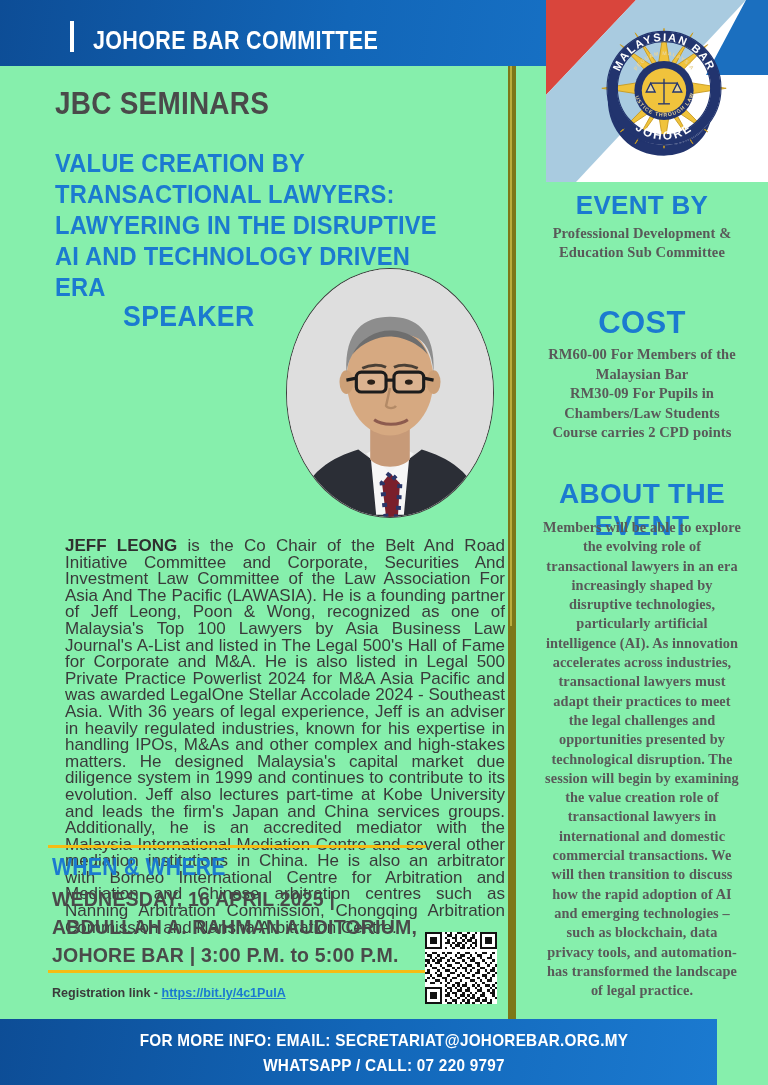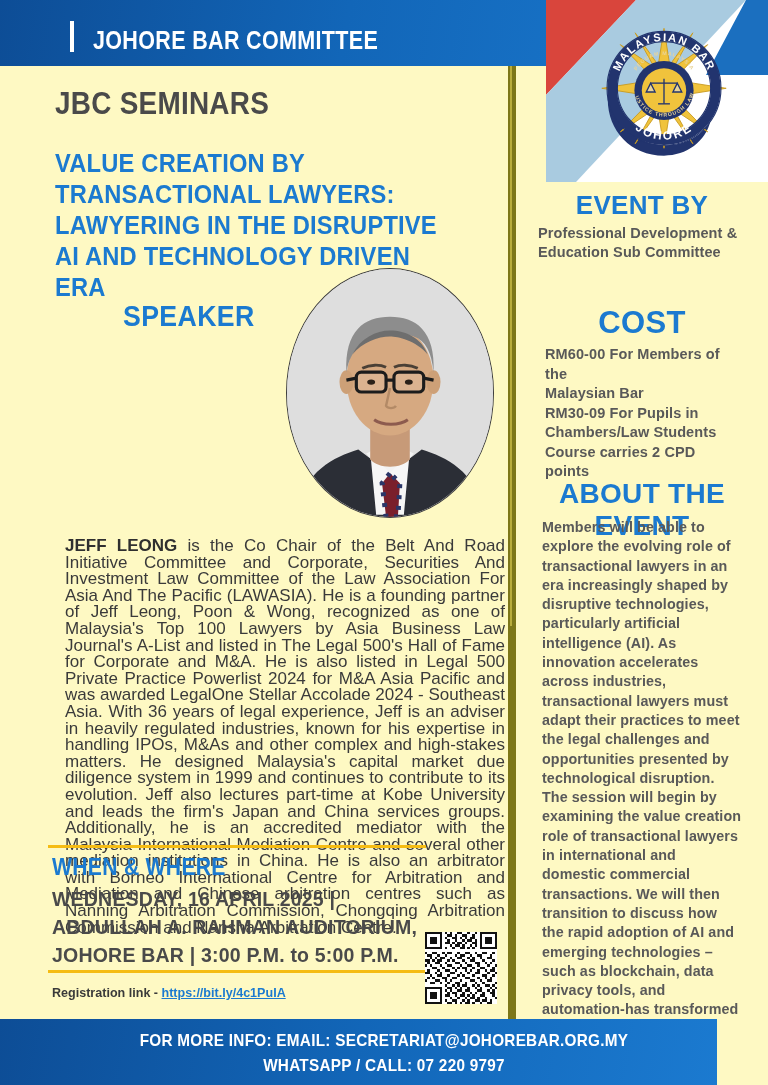--- a/index.html
+++ b/index.html
@@ -10,21 +10,21 @@
     height: 1085px;
     background: #ffffff;
     font-family: "Liberation Sans", sans-serif;
     overflow: hidden;
   }
 
   .poster {
     position: relative;
     width: 768px;
     height: 1085px;
-    background: #fef9c3;
+    background: #86efac;
     overflow: hidden;
   }
 
   
   .header-bar {
     position: absolute;
     left: 0; top: 0;
     width: 768px; height: 66px;
     background: linear-gradient(100deg, #0d4d96 0%, #1266b8 45%, #1b7ad0 100%);
   }
@@ -205,24 +205,24 @@
   .qr svg { display: block; }
 
   .r-head {
     font-family: "Liberation Sans Narrow", "Liberation Sans", sans-serif;
     font-weight: bold;
     color: #1b7ad0;
     text-align: center;
     letter-spacing: 0.3px;
   }
   .r-body {
-    font-family: Liberation Sans, sans-serif;
+    font-family: Liberation Serif, serif;
     font-weight: bold;
     color: #595959;
-    text-align: left;
+    text-align: center;
     letter-spacing: 0.1px;
   }
 
   .eventby-head { top: 190px; font-size: 26px; }
   .eventby-body { top: 224px; font-size: 14.5px; line-height: 19px; padding: 0 22px; }
 
   .cost-head { top: 305px; font-size: 31px; }
   .cost-body { top: 345px; font-size: 14.5px; line-height: 19.5px; padding: 0 29px; }
 
   .about-head { top: 478px; font-size: 28px; }

